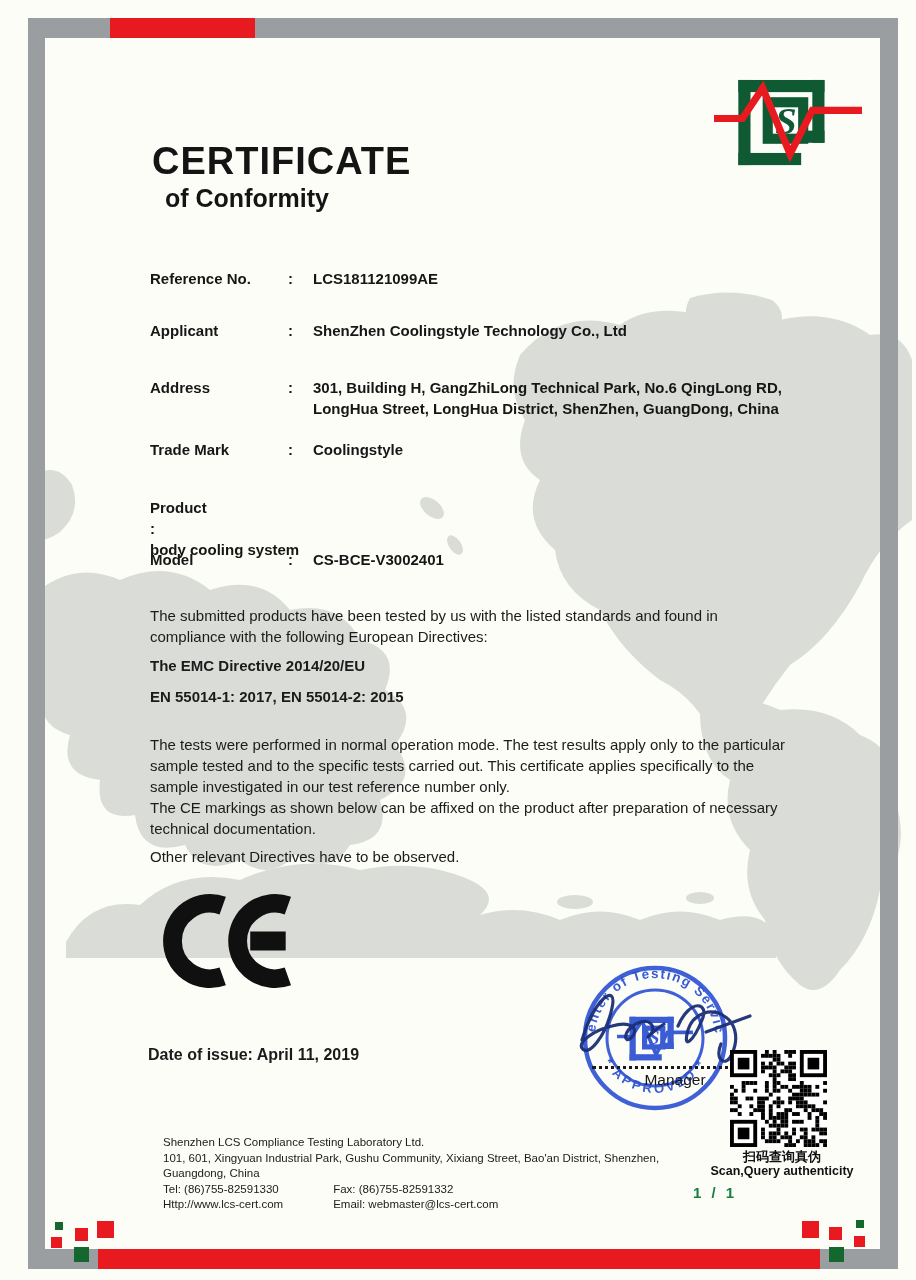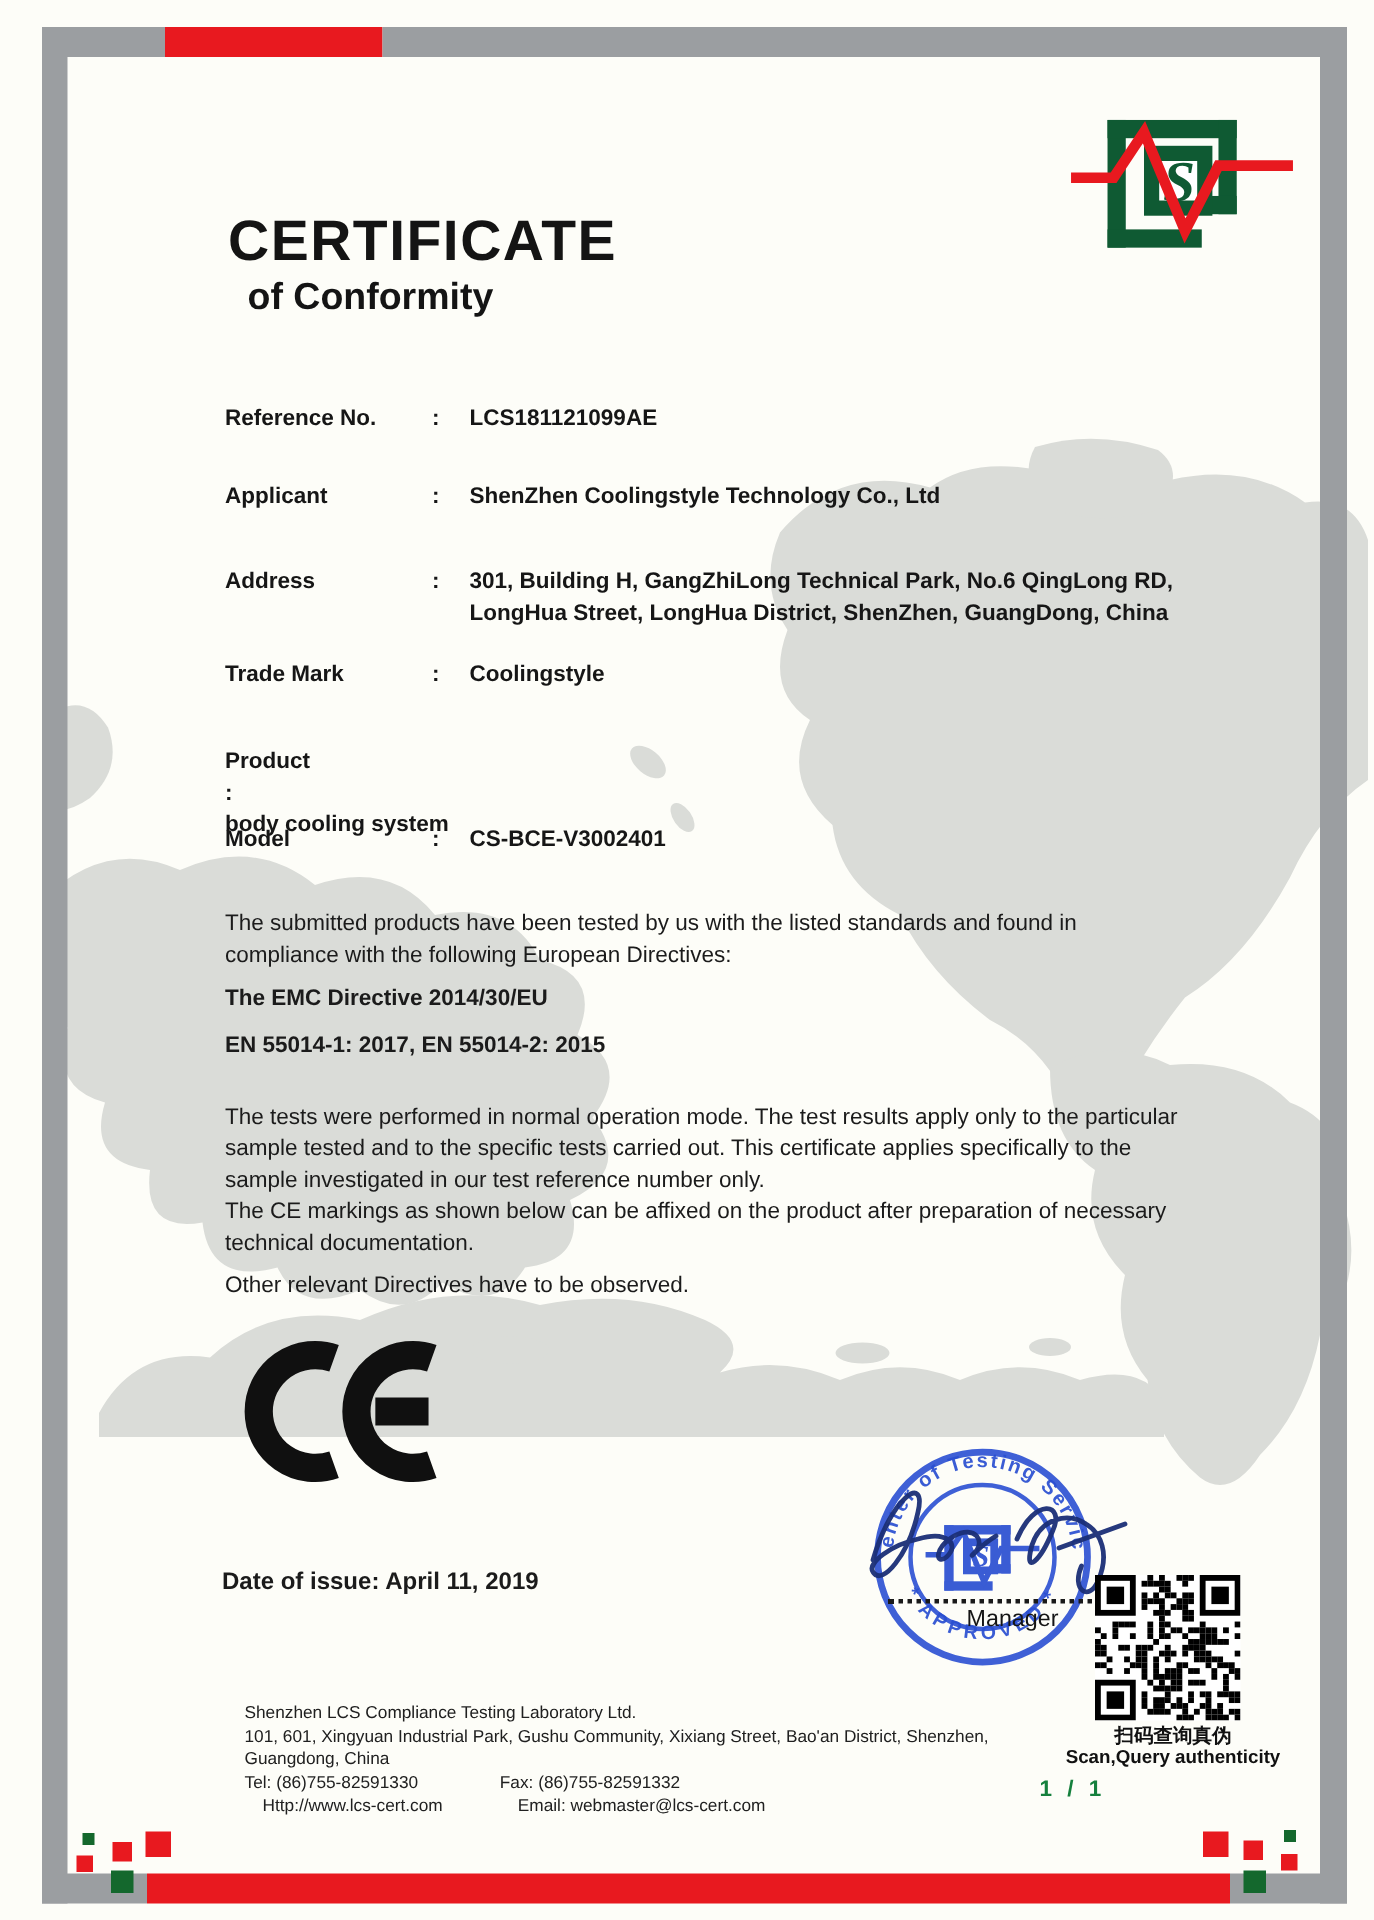--- a/index.html
+++ b/index.html
@@ -130,21 +130,21 @@
     <span class="cln">:</span>
     <span class="val">body cooling system</span>
   </div>
   <div class="frow" style="top:549px;z-index:4;">
     <span class="lbl">Model</span>
     <span class="cln">:</span>
     <span class="val">CS-BCE-V3002401</span>
   </div>
 
   <div class="para" style="top:605px;z-index:4;">The submitted products have been tested by us with the listed standards and found in compliance with the following European Directives:</div>
-  <div class="para b" style="top:655px;z-index:4;">The EMC Directive 2014/30/EU</div>
+  <div class="para b" style="top:655px;z-index:4;">The EMC Directive 2014/20/EU</div>
   <div class="para b" style="top:686px;z-index:4;">EN 55014-1: 2017, EN 55014-2: 2015</div>
   <div class="para" style="top:797px;z-index:4;">The CE markings as shown below can be affixed on the product after preparation of necessary technical documentation.</div>
   <div class="para" style="top:734px;z-index:4;">The tests were performed in normal operation mode. The test results apply only to the particular sample tested and to the specific tests carried out. This certificate applies specifically to the sample investigated in our test reference number only.</div>
   <div class="para" style="top:846px;z-index:4;">Other relevant Directives have to be observed.</div>
 
   <svg class="abs" style="left:146px;top:886px;z-index:4;" width="152" height="110" viewBox="0 0 210 150">
     <g stroke="#101010" stroke-width="26" fill="none">
       <path d="M 106 26 A 52 52 0 1 0 106 124"></path>
       <path d="M 196 26 A 52 52 0 1 0 196 124"></path>
       <path d="M 144 75 L 193 75"></path>
@@ -412,20 +412,20 @@
 
   <div class="abs small" style="left:163px;top:1135px;width:520px;z-index:4;">
     <div>Shenzhen LCS Compliance Testing Laboratory Ltd.</div>
     <div>101, 601, Xingyuan Industrial Park, Gushu Community, Xixiang Street, Bao'an District, Shenzhen,</div>
     <div>Guangdong, China</div>
     <div>
       <span style="display:inline-block;width:167px;">Tel: (86)755-82591330</span>
       <span>Fax: (86)755-82591332</span>
     </div>
     <div>
-      <span style="display:inline-block;width:167px;margin-left:12px;">Http://www.lcs-cert.com</span>
+      <span style="display:inline-block;width:167px;">Http://www.lcs-cert.com</span>
       <span>Email: webmaster@lcs-cert.com</span>
     </div>
   </div>
 
   <div class="pagenum" style="z-index:4;">1 / 1</div>
 
 </div>
 
 </body></html>

